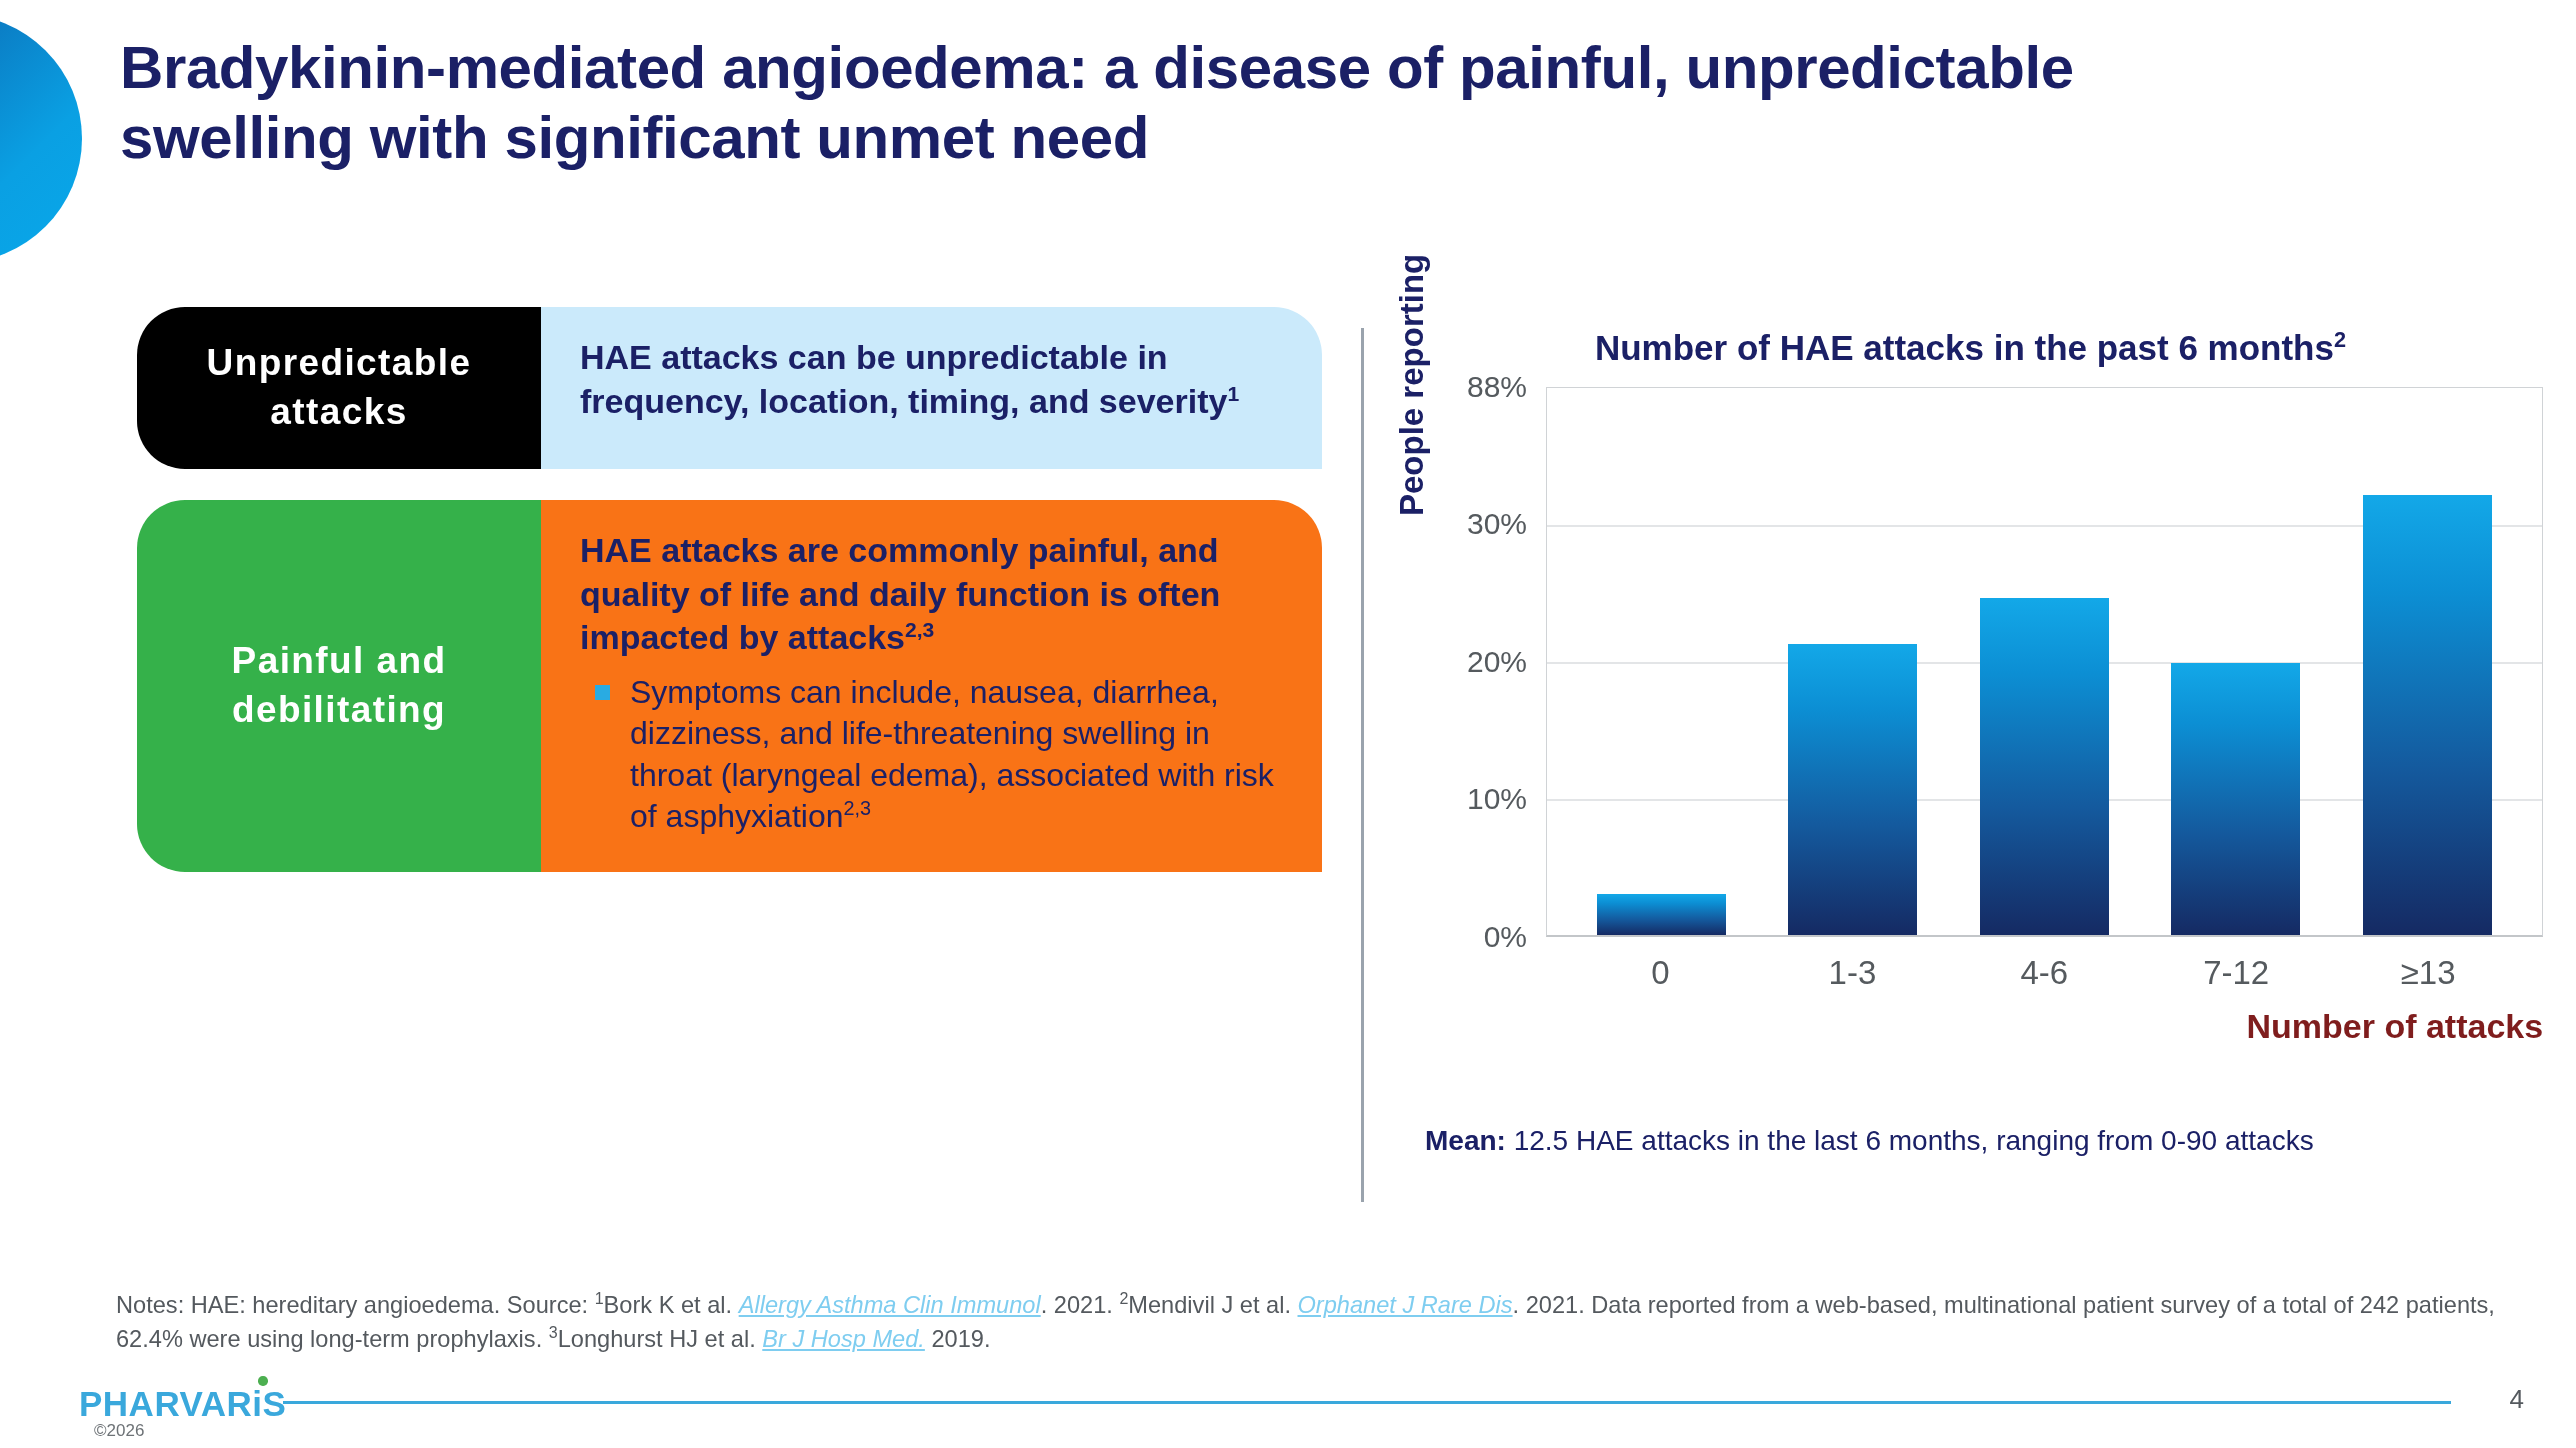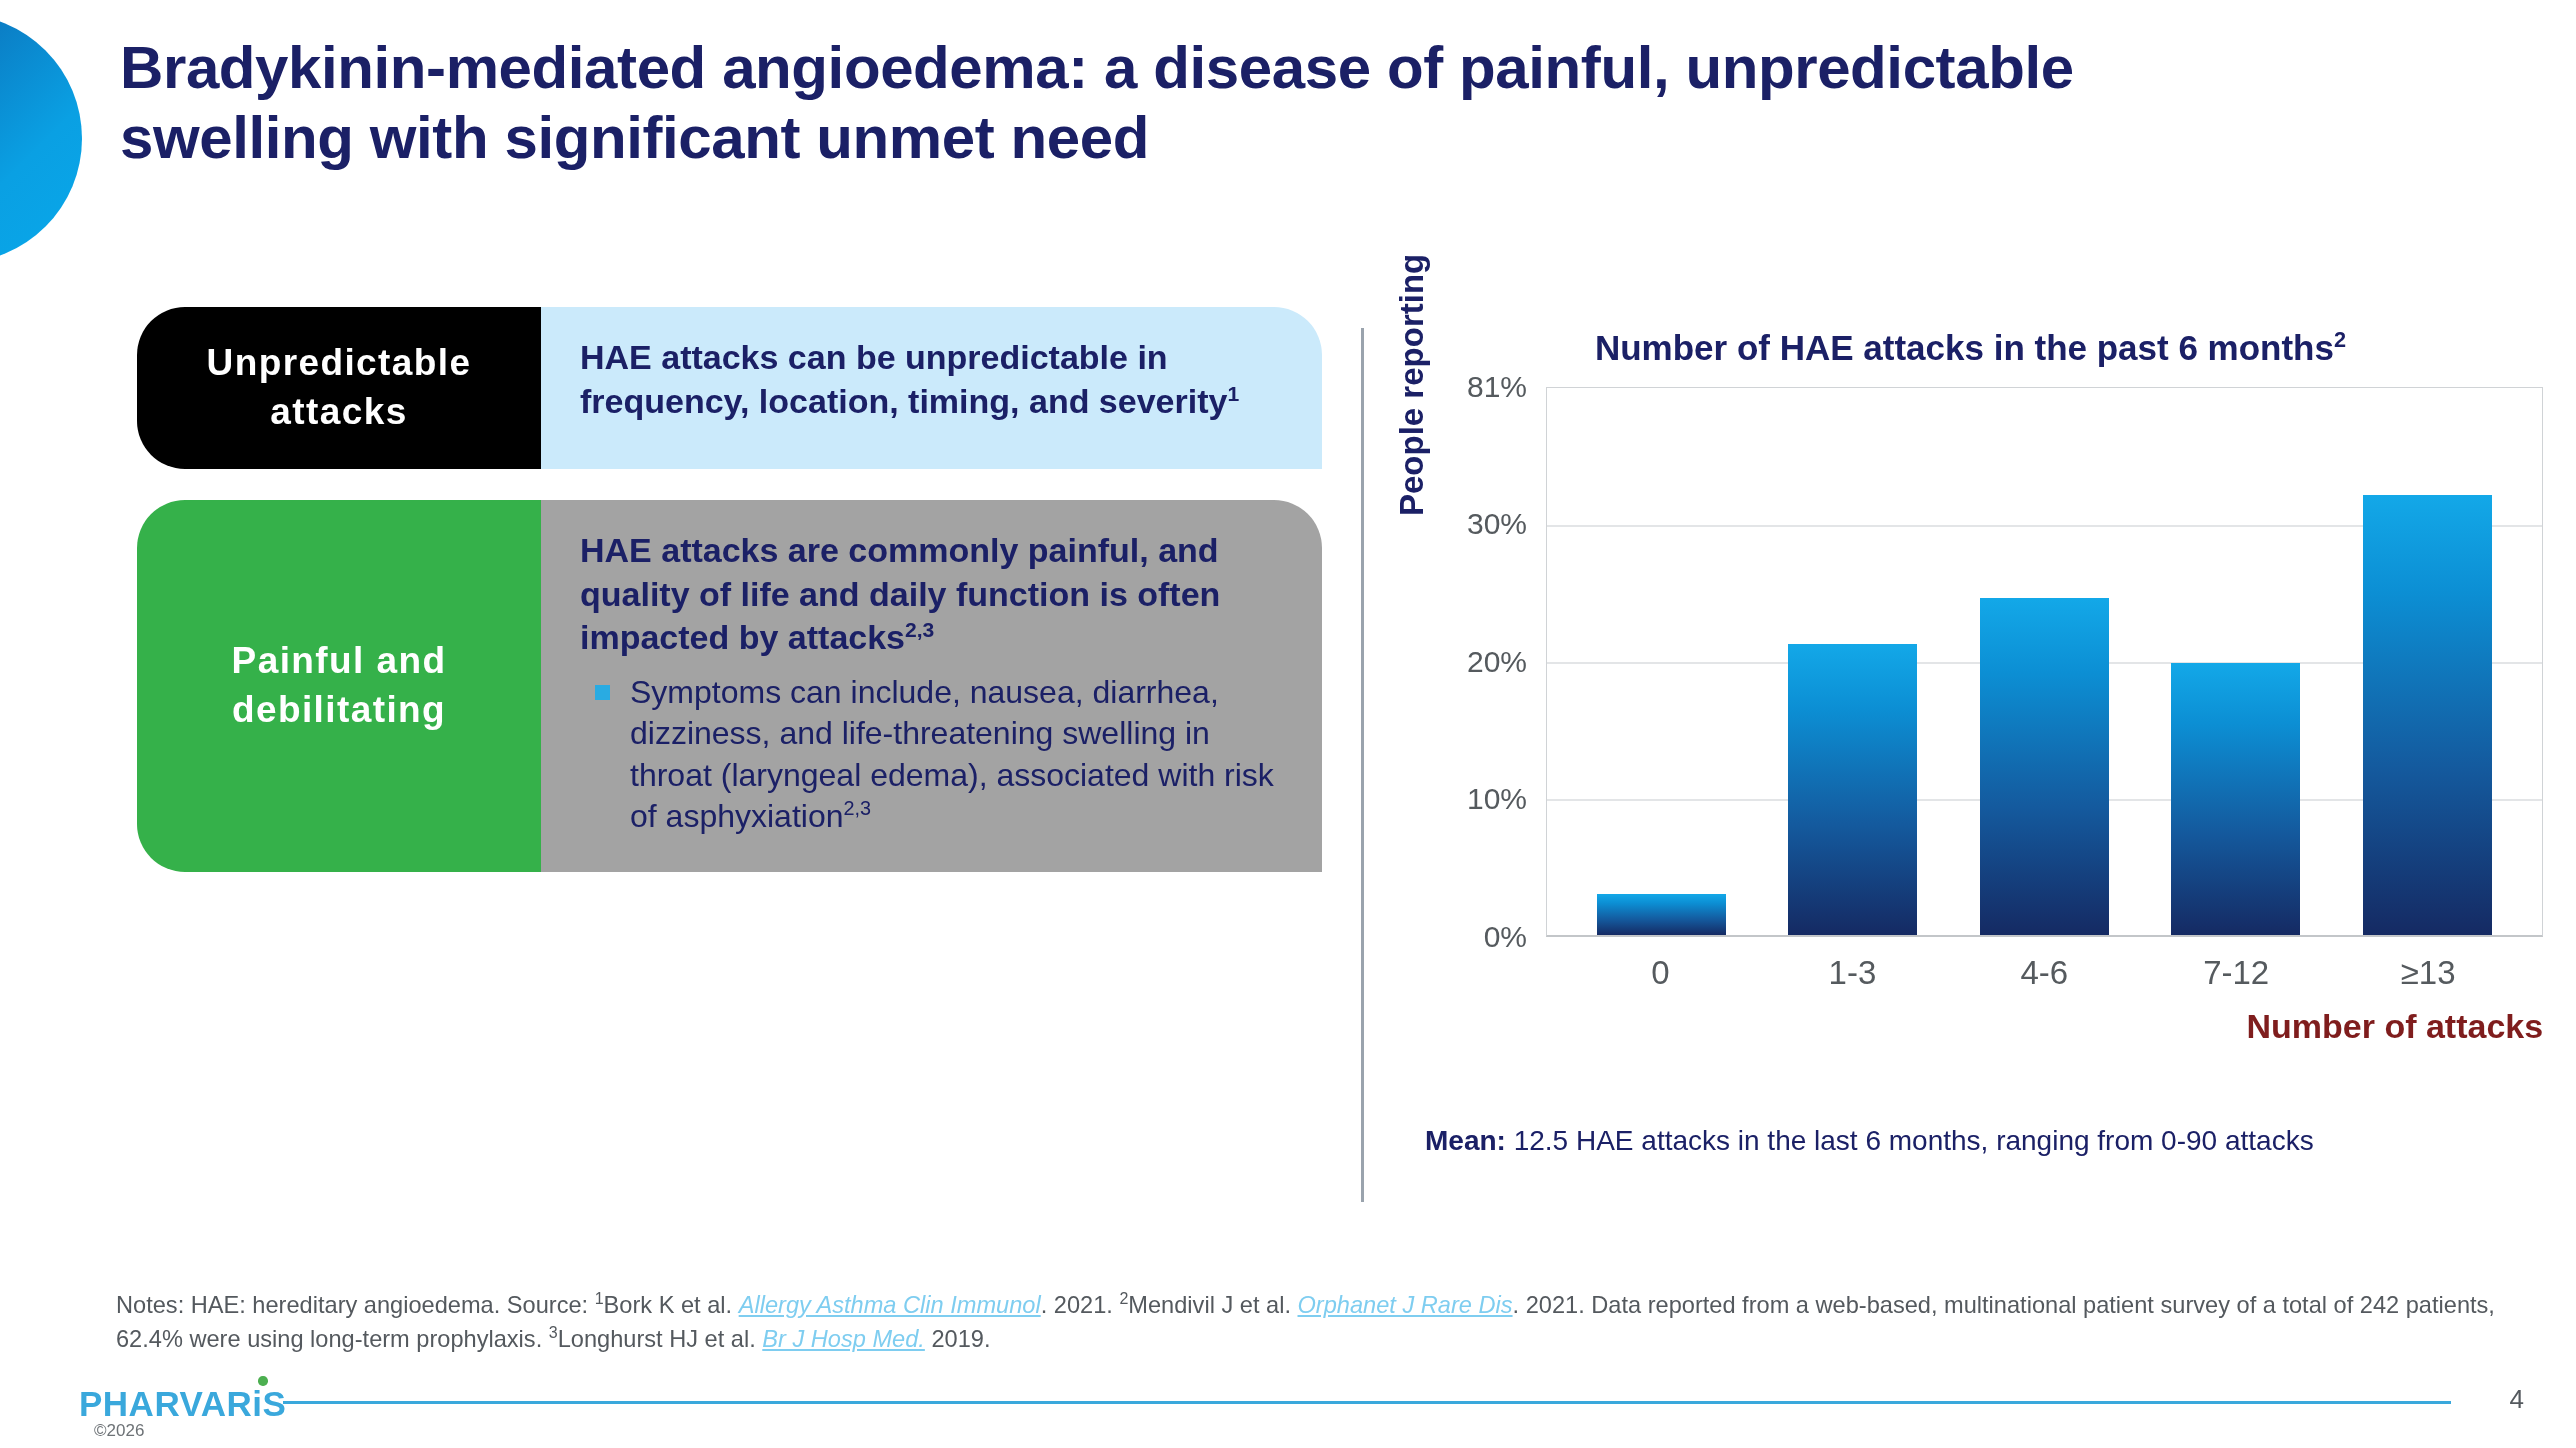--- a/index.html
+++ b/index.html
@@ -29,21 +29,21 @@
     text-align:center;color:#ffffff;font-size:37px;font-weight:bold;
     letter-spacing:1.4px;line-height:1.32;padding:0 22px;box-sizing:border-box;
   }
   .card-label.blue{background:#000000;border-radius:48px 0 0 48px;}
   .card-label.green{background:#35b14a;border-radius:48px 0 0 48px;}
   .card-body{
     flex:1;padding:29px 39px 34px 39px;box-sizing:border-box;
     color:#1b2066;
   }
   .card-body.blue{background:#cbeafb;border-radius:0 48px 0 0;}
-  .card-body.green{background:#a3a3a3;border-radius:0 48px 0 0;}
+  .card-body.green{background:#f97316;border-radius:0 48px 0 0;}
   .card-head{font-size:34px;font-weight:bold;line-height:1.28;margin:0 0 12px 0;}
   .blist{list-style:none;margin:0;padding:0 0 0 12px;}
   .blist li{
     position:relative;padding-left:38px;font-size:32px;line-height:1.30;
     margin-top:15.5px;font-weight:400;
   }
   .blist li:first-child{margin-top:3.4px;}
   .bsq{position:absolute;left:3.4px;top:13.7px;width:14.6px;height:14.6px;background:#29abe2;}
   sup{font-size:0.62em;vertical-align:super;line-height:0;}
   
@@ -151,21 +151,21 @@
   <div class="chart-title">
     <span>Number of HAE attacks in the past 6 months</span><sup>2</sup>
   </div>
   <div class="chart-area">
     <div class="ylabel">People reporting</div>
     <div class="yticks" id="yticks">
         <div class="ytick" style="top: 550px;">0%</div>
         <div class="ytick" style="top: 412px;">10%</div>
         <div class="ytick" style="top: 275px;">20%</div>
         <div class="ytick" style="top: 137px; text-align: right;">30%</div>
-        <div class="ytick" style="top: 0px;">81%</div>
+        <div class="ytick" style="top: 0px;">88%</div>
       </div>
     <div class="plot">
       <div id="grid">
           <div class="gline" style="top: 411px;"></div>
           <div class="gline" style="top: 274px;"></div>
           <div class="gline" style="top: 137px;"></div>
         </div>
       <div class="bars" id="bars">
           <div class="bar" style="height: 41px;"></div>
           <div class="bar" style="height: 291px;"></div>

